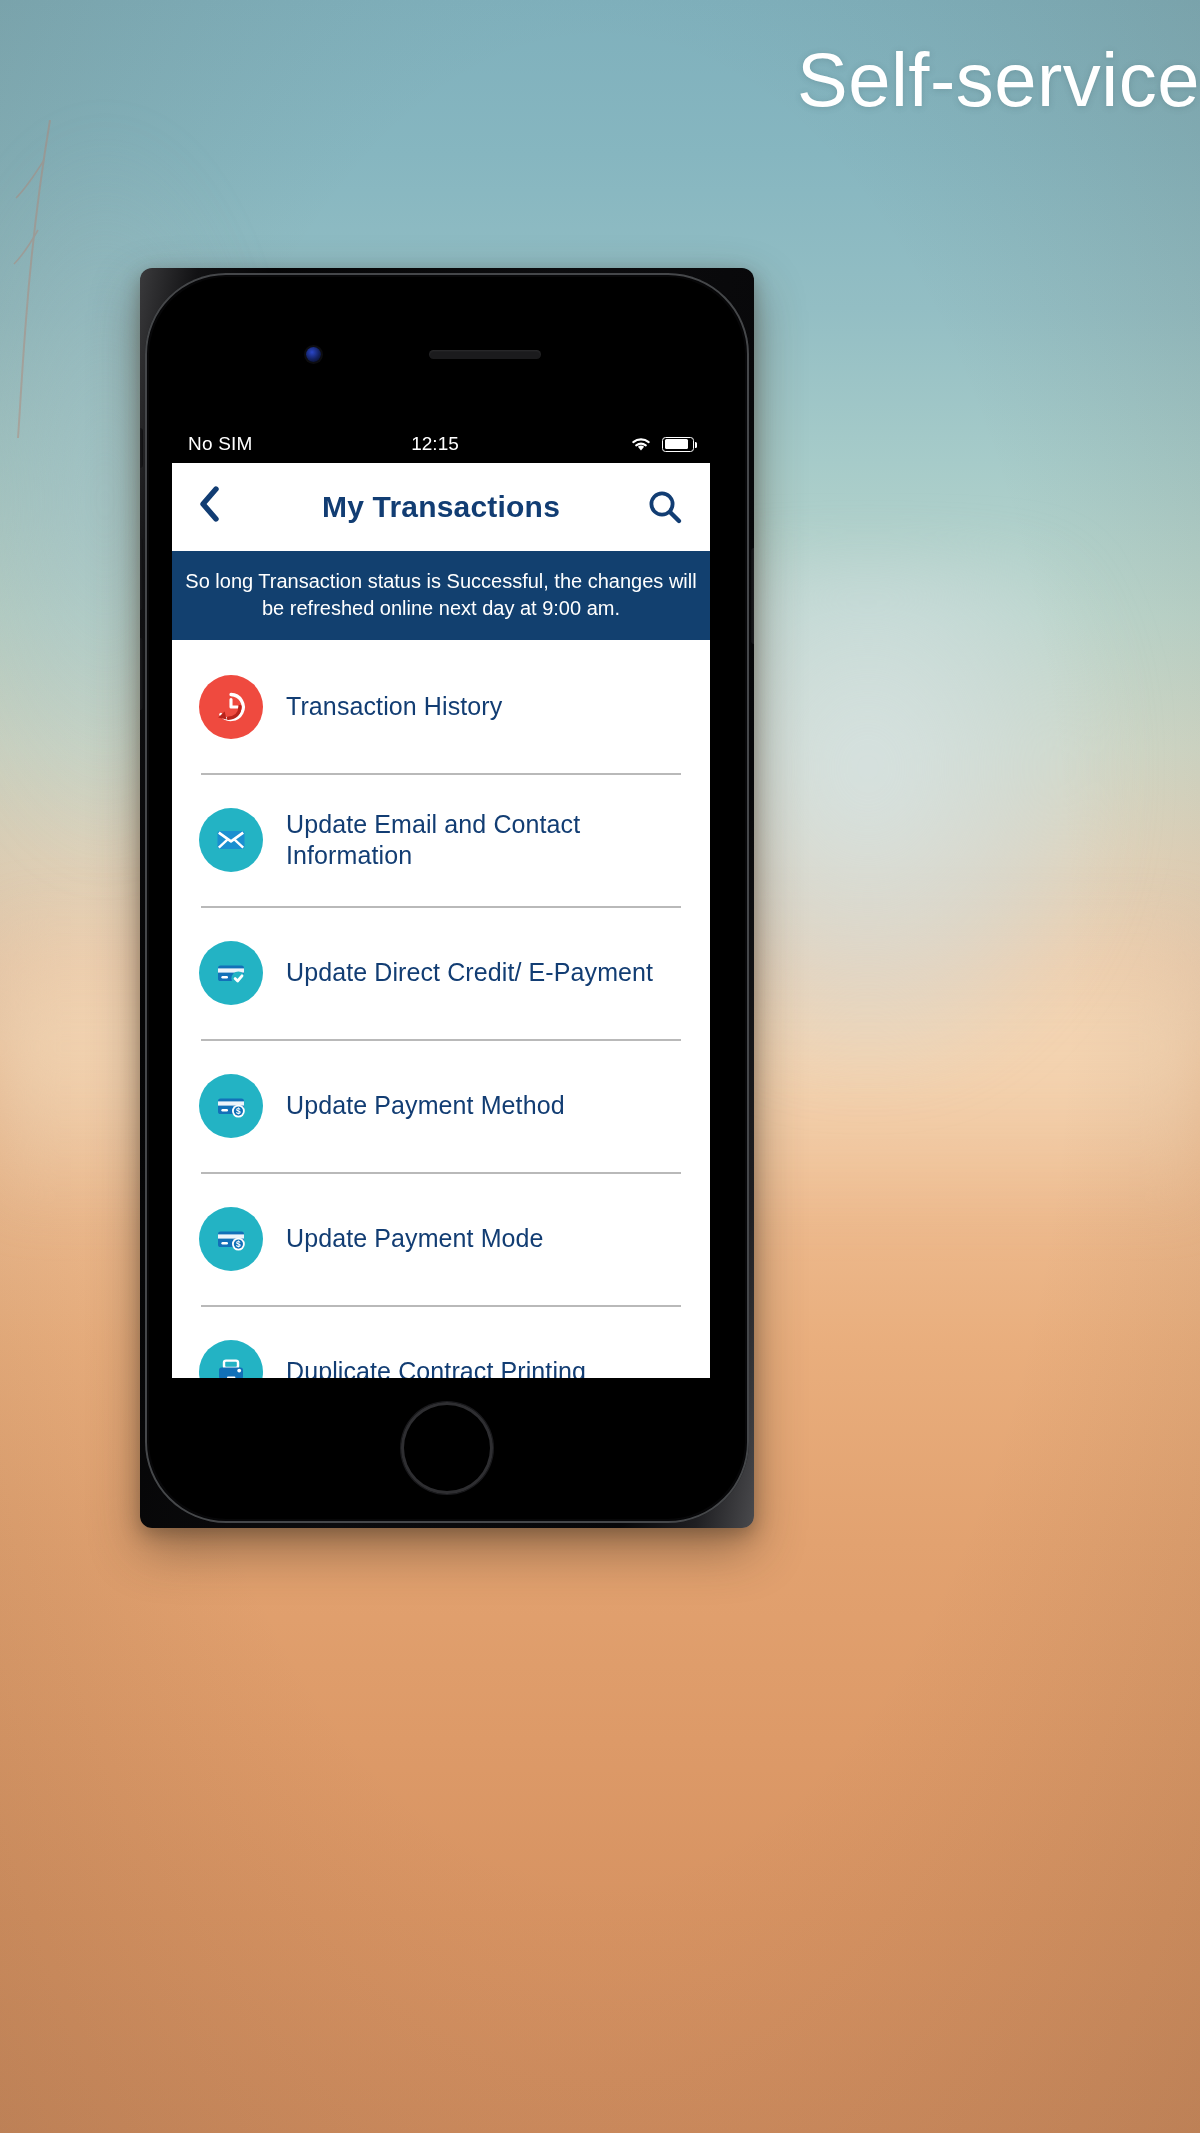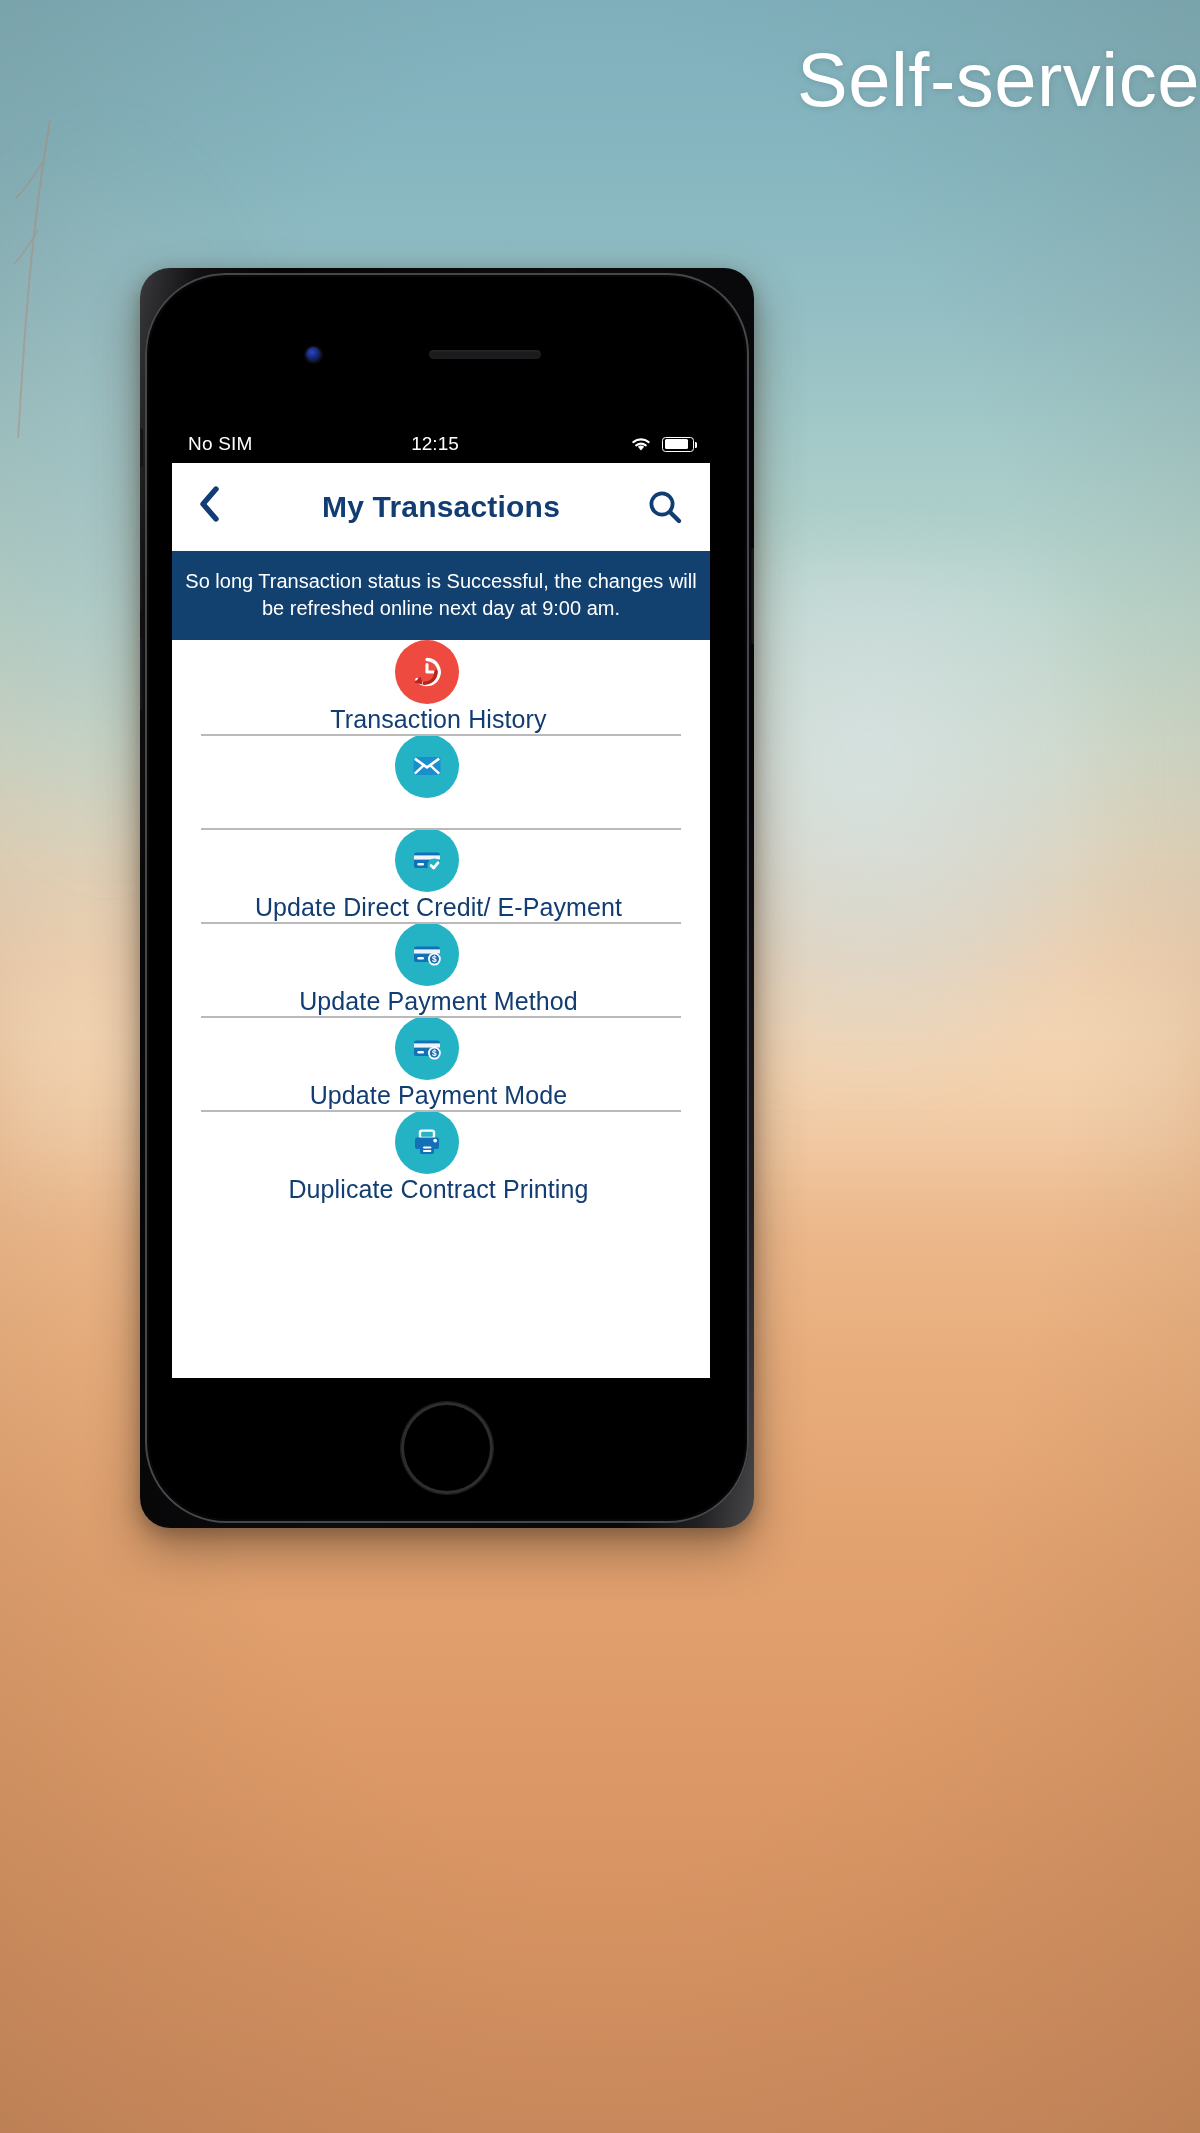--- a/index.html
+++ b/index.html
@@ -90,21 +90,21 @@
     text-shadow: 0 1px 6px rgba(60,90,100,0.25);
   }
 
   
   .phone {
     position: absolute;
     left: 140px;
     top: 268px;
     width: 614px;
     height: 1260px;
-    border-radius: 30px;
+    border-radius: 12px;
     background:
       linear-gradient(100deg, #3a3a3c 0%, #111113 7%, #050506 16%, #0c0c0e 50%, #070709 84%, #1f1f22 93%, #4a4a4d 100%);
     box-shadow:
       0 22px 50px rgba(60,45,30,0.45),
       0 6px 18px rgba(60,45,30,0.35);
     overflow: hidden;
   }
   .phone-inner-rim {
     position: absolute;
     inset: 5px;
@@ -266,24 +266,23 @@
   }
 
   
   .list {
     background: #fff;
   }
   .list-item {
     display: flex;
     align-items: center;
     padding: 0 32px 0 27px;
-    height: 94px;
+    height: 133px;
     position: relative;
     cursor: pointer;
-    flex-direction: column;
   }
   .list-item + .list-item::before {
     content: "";
     position: absolute;
     left: 29px; right: 29px; top: 0;
     height: 2px;
     background: #b9b9b9;
   }
   .li-icon {
     width: 64px; height: 64px;
@@ -383,20 +382,21 @@
 
 
       <div class="list-item">
         <span class="li-icon" style="background:#23b3c4">
           <svg width="40" height="40" viewBox="0 0 40 40">
             <rect x="6.5" y="11" width="27" height="18" rx="2.4" fill="#1a8fd0"></rect>
             <path d="M7.8 12.6 L20 21.4 L32.2 12.6" stroke="#ffffff" stroke-width="2.6" fill="none" stroke-linejoin="round"></path>
             <path d="M7.8 27.6 L16.4 19.6 M32.2 27.6 L23.6 19.6" stroke="#ffffff" stroke-width="2.4" fill="none"></path>
           </svg>
         </span>
+        <span class="li-label">Update Email and Contact Information</span>
       </div>
 
       <div class="list-item">
         <span class="li-icon" style="background:#23b3c4">
           <svg width="40" height="40" viewBox="0 0 40 40">
             <rect x="7" y="12.5" width="26" height="15.5" rx="2.6" fill="#1270b8"></rect>
             <rect x="7" y="15.4" width="26" height="4.2" fill="#ffffff" opacity=".92"></rect>
             <rect x="10.4" y="23" width="6.6" height="2.4" rx="1.2" fill="#ffffff"></rect>
             <circle cx="27.4" cy="25.4" r="7" fill="#23b3c4"></circle>
             <path d="M24.1 25.6 L26.6 28 L31 22.8" stroke="#ffffff" stroke-width="2.8" fill="none" stroke-linecap="round" stroke-linejoin="round"></path>

